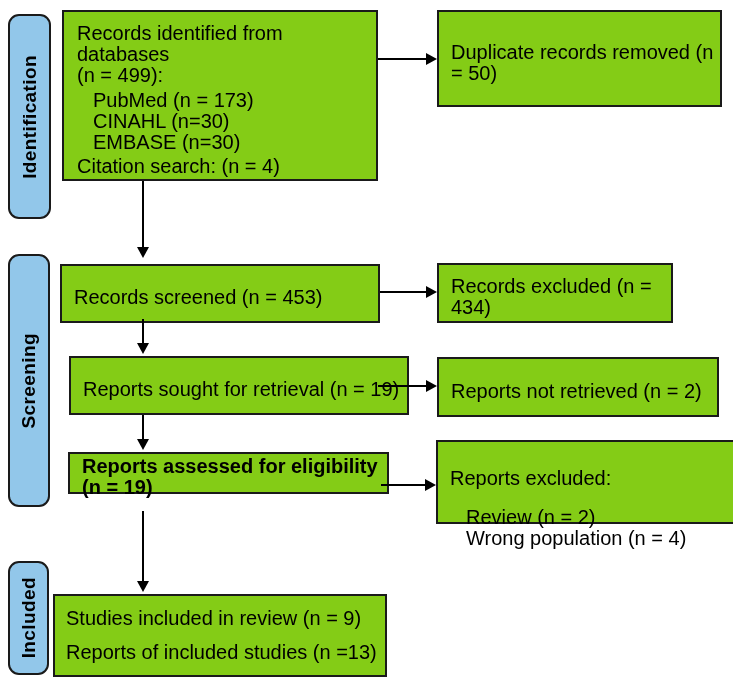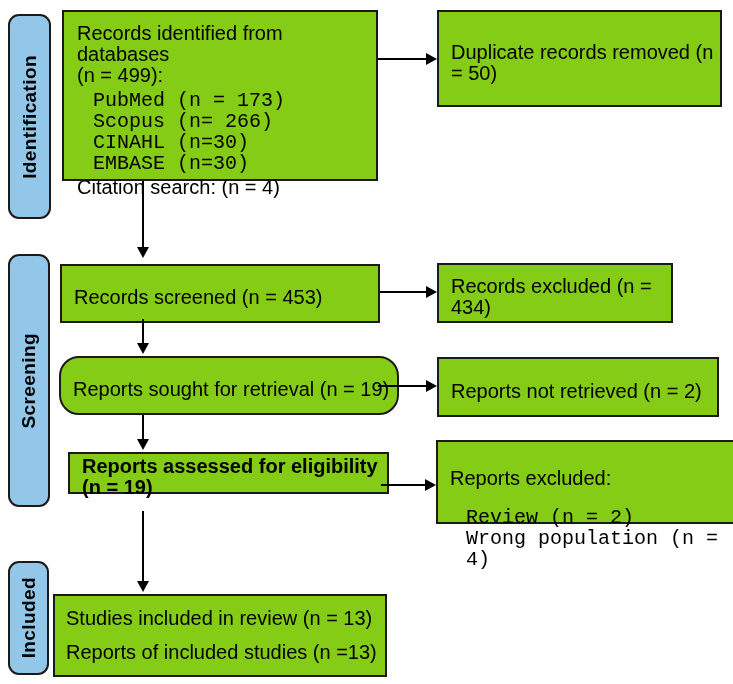--- a/index.html
+++ b/index.html
@@ -45,21 +45,21 @@
     border: 2px solid #1a1a1a;
     font-size: 20px;
     line-height: 21px;
     color: #000000;
   }
   .fbox.single {
     display: flex;
     align-items: center;
     padding: 8px 6px 0 12px;
   }
-  .indent { margin-left: 16px; font-family: Liberation Mono, monospace; }
+  .indent { margin-left: 16px; }
   .gap-sm { margin-top: 4px; }
   .gap-xs { margin-top: 3px; }
   
   .hline { position: absolute; height: 2px; background: #000000; }
   .vline { position: absolute; width: 2px; background: #000000; }
   .head-right {
     position: absolute; width: 0; height: 0;
     border-top: 6px solid transparent;
     border-bottom: 6px solid transparent;
     border-left: 11px solid #000000;
@@ -84,61 +84,60 @@
   </div>
   <div class="stage" style="top:561px; height:114px; width:41px;">
     <span class="stage-text">Included</span>
   </div>
 
   <div class="fbox" style="left:62px; top:10px; width:316px; height:171px; padding:11px 6px 0 13px;">
     <div>Records identified from databases</div>
     <div>(n = 499):</div>
     <div class="indent gap-sm">
       <div>PubMed (n = 173)</div>
-      <div>Scopus (n= 266)</div>
       <div>CINAHL (n=30)</div>
       <div>EMBASE (n=30)</div>
     </div>
     <div class="gap-xs">Citation search: (n = 4)</div>
   </div>
 
   <div class="fbox single" style="left:437px; top:10px; width:285px; height:97px;">
     <span>Duplicate records removed (n = 50)</span>
   </div>
 
   <div class="fbox single" style="left:60px; top:264px; width:320px; height:59px;">
     <span>Records screened (n = 453)</span>
   </div>
 
   <div class="fbox single" style="left:437px; top:263px; width:236px; height:60px;">
     <span>Records excluded (n = 434)</span>
   </div>
 
-  <div class="fbox single" style="left:59px; top:356px; width:340px; height:59px;border-radius:20px;">
+  <div class="fbox single" style="left:69px; top:356px; width:340px; height:59px;">
     <span>Reports sought for retrieval (n = 19)</span>
   </div>
 
   <div class="fbox single" style="left:437px; top:357px; width:282px; height:60px;">
     <span>Reports not retrieved (n = 2)</span>
   </div>
 
   <div class="fbox single" style="left:68px; top:452px; width:321px; height:42px;font-weight:bold;">
     <span>Reports assessed for eligibility (n = 19)</span>
   </div>
 
   <div class="fbox" style="left:436px; top:440px; width:322px; height:84px; padding:26px 6px 0 12px;">
     <div>Reports excluded:</div>
     <div class="indent" style="margin-top:18px;">
       <div>Review (n = 2)</div>
       <div>Wrong population (n = 4)</div>
     </div>
   </div>
 
   <div class="fbox" style="left:53px; top:594px; width:334px; height:83px; padding:12px 6px 0 11px;">
-    <div>Studies included in review (n = 13)</div>
+    <div>Studies included in review (n = 9)</div>
     <div style="margin-top:13px;">Reports of included studies (n =13)</div>
   </div>
 
   <div class="hline" style="left:378px; top:58px; width:48px;"></div>
   <div class="head-right" style="left:426px; top:53px;"></div>
 
   <div class="vline" style="left:142px; top:181px; height:66px;"></div>
   <div class="head-down" style="left:137px; top:247px;"></div>
 
   <div class="hline" style="left:380px; top:291px; width:46px;"></div>

